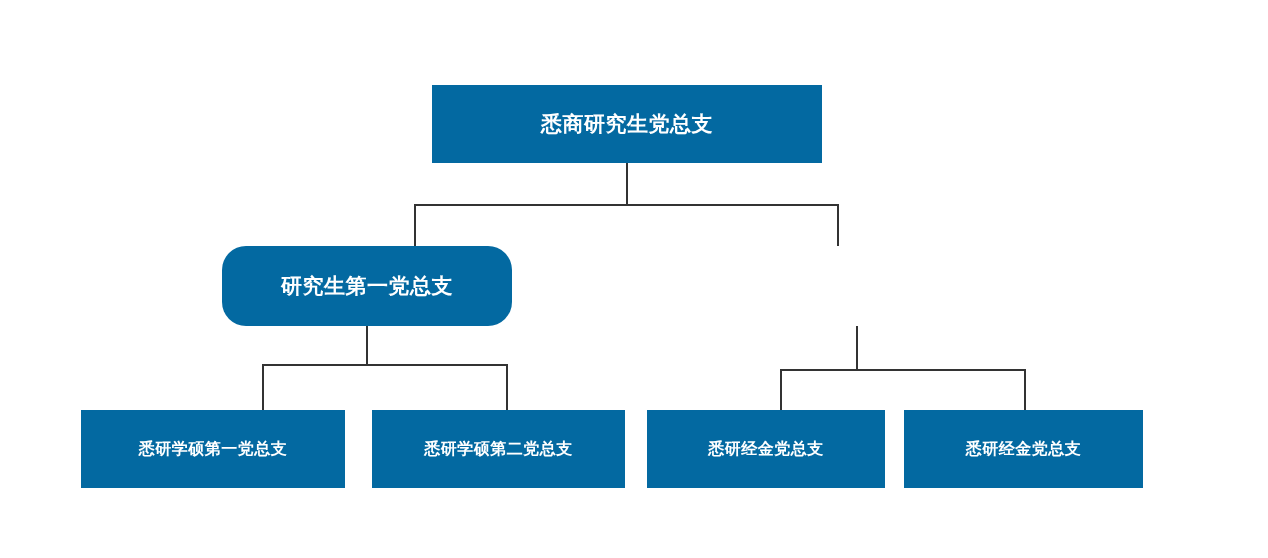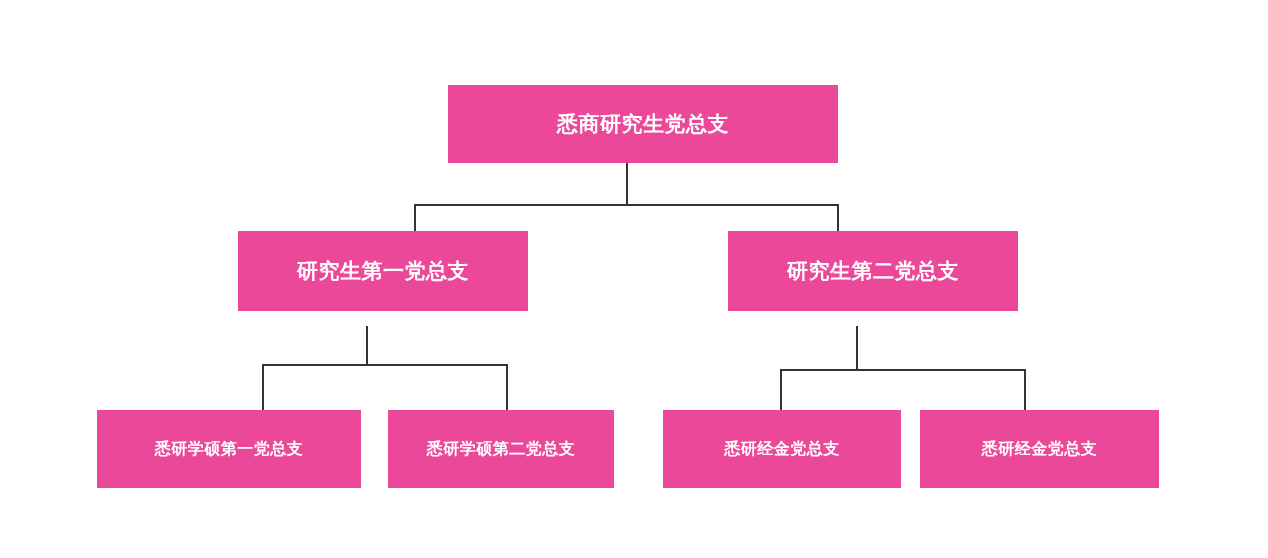--- a/index.html
+++ b/index.html
@@ -17,52 +17,52 @@
     height: 558px;
     background: #ffffff;
     overflow: hidden;
   }
   .node {
     position: absolute;
     display: flex;
     align-items: center;
     justify-content: center;
     box-sizing: border-box;
-    background: #ec4899;
+    background: #0369a1;
     color: #ffffff;
     font-weight: bold;
     letter-spacing: 0.5px;
     text-align: center;
     line-height: 1.2;
     white-space: nowrap;
     user-select: none;
-    margin-left: 16px;
   }
   .node-root {
     left: 432px;
     top: 85px;
     width: 390px;
     height: 78px;
     font-size: 21px;
   }
   .node-l2 {
-    top: 231px;
+    top: 246px;
     width: 290px;
     height: 80px;
     font-size: 21px;
+    border-radius: 24px;
   }
   .node-l2-a { left: 222px; }
   .node-l2-b { left: 712px; }
   .node-leaf {
     top: 410px;
     height: 78px;
     font-size: 16px;
   }
   .node-leaf-a { left: 81px;  width: 264px; }
-  .node-leaf-b { left: 372px; width: 226px; }
+  .node-leaf-b { left: 372px; width: 253px; }
   .node-leaf-c { left: 647px; width: 238px; }
   .node-leaf-d { left: 904px; width: 239px; }
 
   
   .conn {
     position: absolute;
     background: #333333;
   }
   .conn-v { width: 2px; }
   .conn-h { height: 2px; }
@@ -101,20 +101,19 @@
   <div class="conn conn-v c-a-dropR"></div>
 
   <div class="conn conn-v c-b-stem"></div>
   <div class="conn conn-h c-b-bus"></div>
   <div class="conn conn-v c-b-dropL"></div>
   <div class="conn conn-v c-b-dropR"></div>
 
   <div class="node node-root">悉商研究生党总支</div>
 
   <div class="node node-l2 node-l2-a">研究生第一党总支</div>
-  <div class="node node-l2 node-l2-b">研究生第二党总支</div>
 
   <div class="node node-leaf node-leaf-a">悉研学硕第一党总支</div>
   <div class="node node-leaf node-leaf-b">悉研学硕第二党总支</div>
   <div class="node node-leaf node-leaf-c">悉研经金党总支</div>
   <div class="node node-leaf node-leaf-d">悉研经金党总支</div>
 
 </div>
 
 </body></html>

